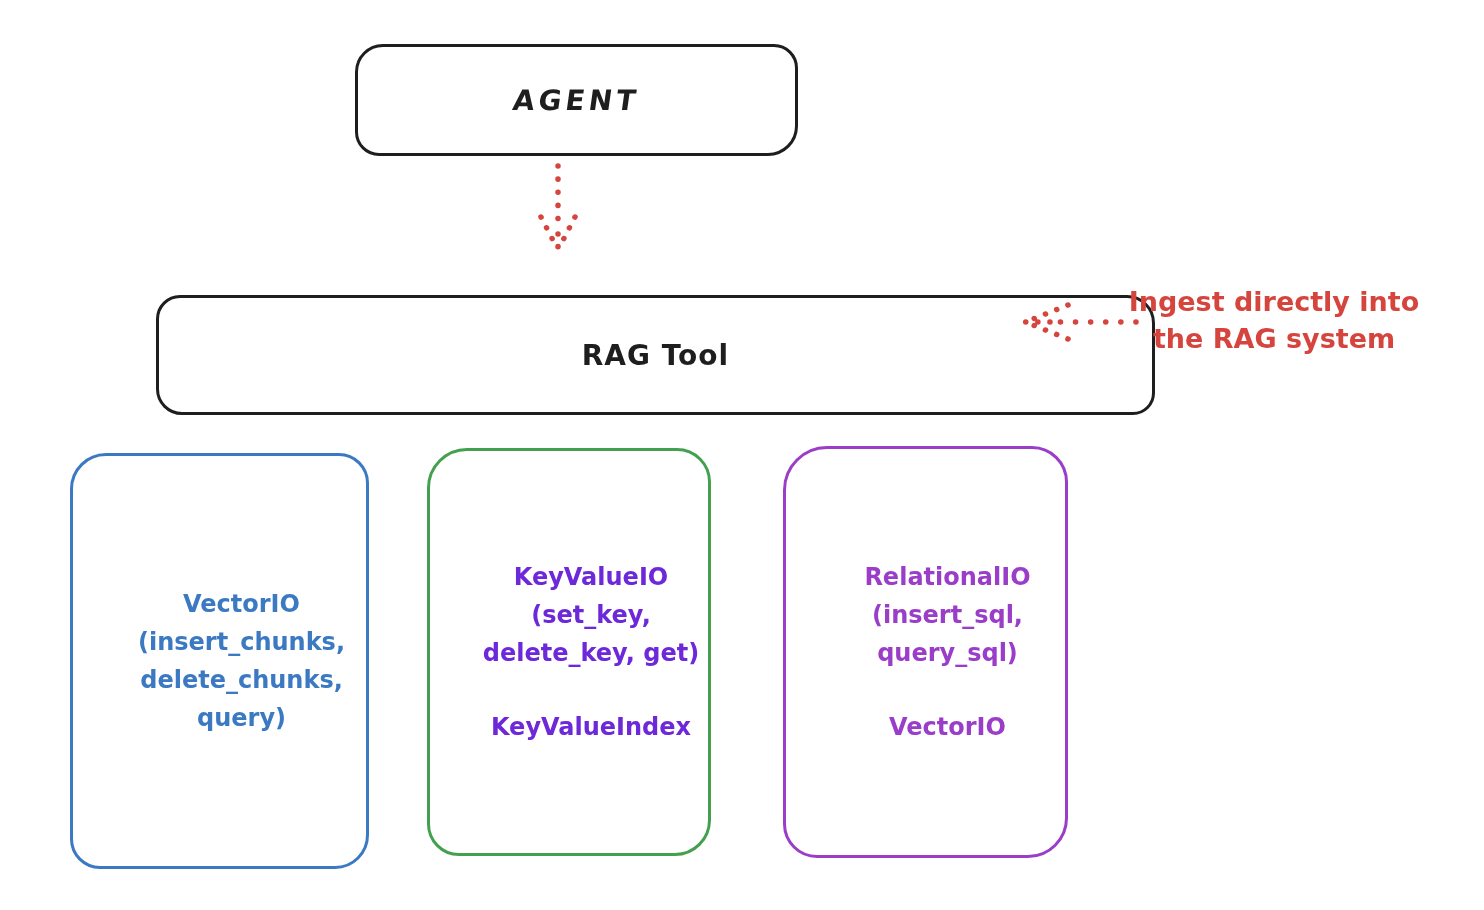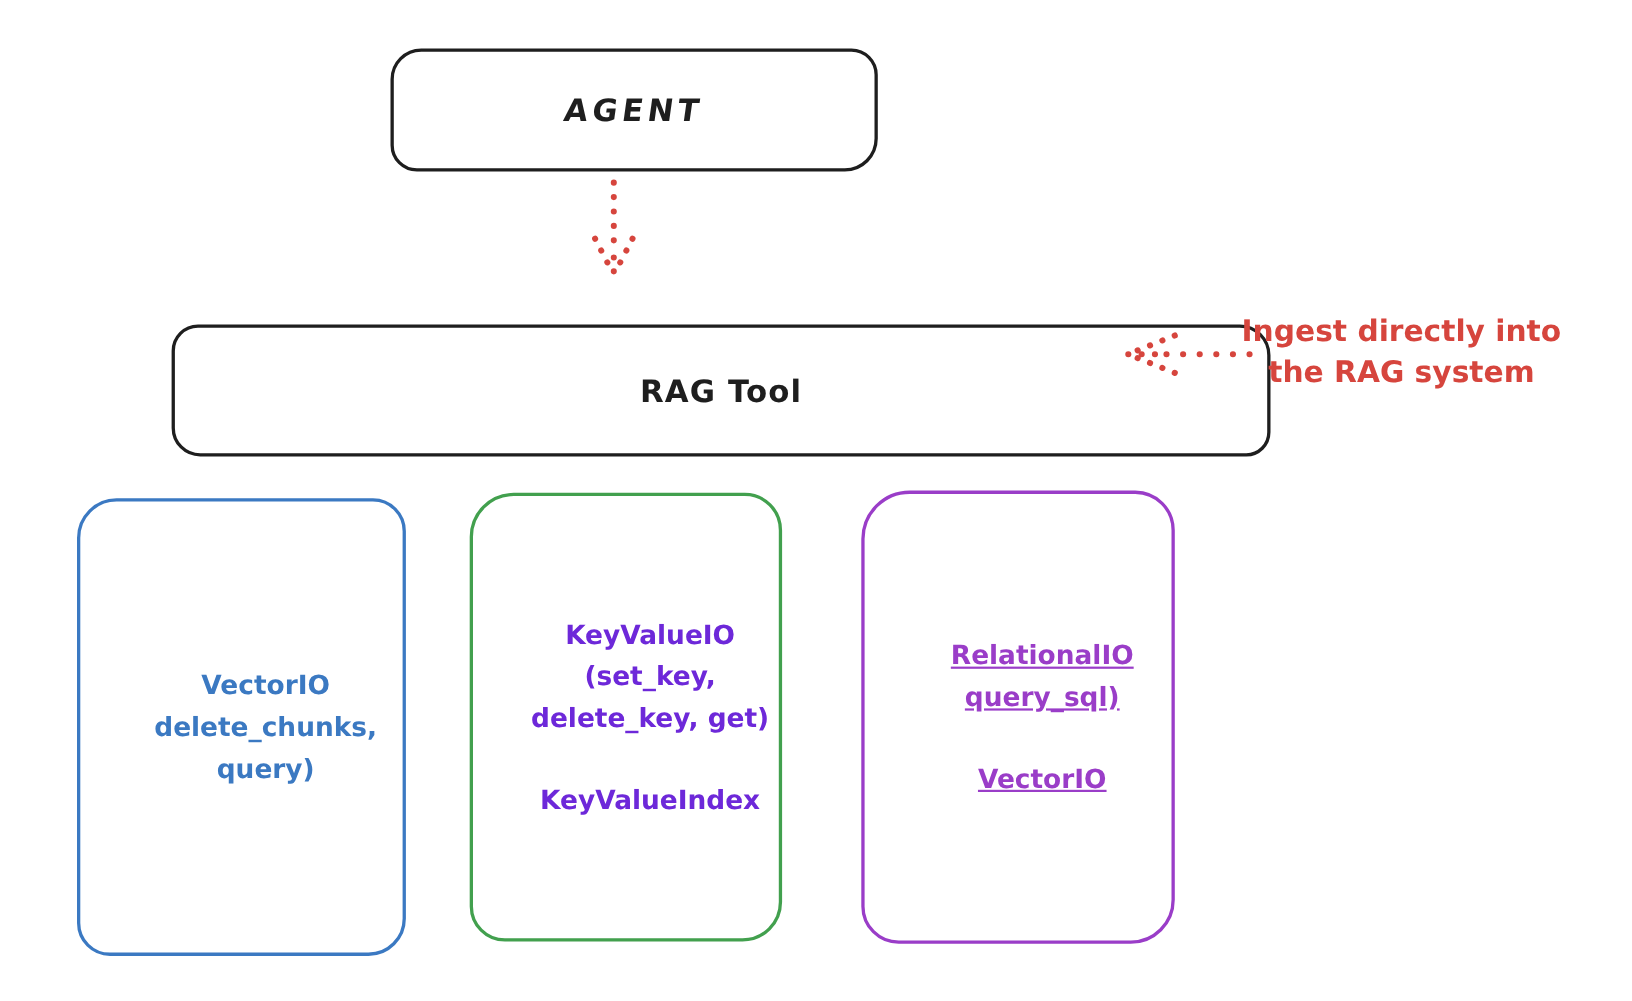--- a/index.html
+++ b/index.html
@@ -95,21 +95,20 @@
     border-radius: 40px 34px 36px 32px;
     border-color: #42a04e;
     color: #6d28d9;
   }
   .io-relational {
     left: 783px; top: 446px;
     width: 285px; height: 412px;
     border-radius: 44px 36px 40px 34px;
     border-color: #9a3dc8;
     color: #9a3dc8;
-    text-decoration: underline;
   }
 </style>
 </head>
 <body>
 
 <div class="canvas">
 
   <div class="sketch-box agent-box">
     <span class="agent-label">AGENT</span>
   </div>
@@ -136,30 +135,32 @@
     </g>
   </svg>
 
   <div class="annotation">
     <div>Ingest directly into</div>
     <div>the RAG system</div>
   </div>
 
   <div class="io-box io-vector">
     <div>VectorIO</div>
+    <div>(insert_chunks,</div>
     <div>delete_chunks,</div>
     <div>query)</div>
   </div>
 
   <div class="io-box io-keyvalue">
     <div>KeyValueIO</div>
     <div>(set_key,</div>
     <div>delete_key, get)</div>
     <div class="index-label">KeyValueIndex</div>
   </div>
 
   <div class="io-box io-relational">
     <div>RelationalIO</div>
+    <div>(insert_sql,</div>
     <div>query_sql)</div>
     <div class="index-label">VectorIO</div>
   </div>
 
 </div>
 
 </body></html>

